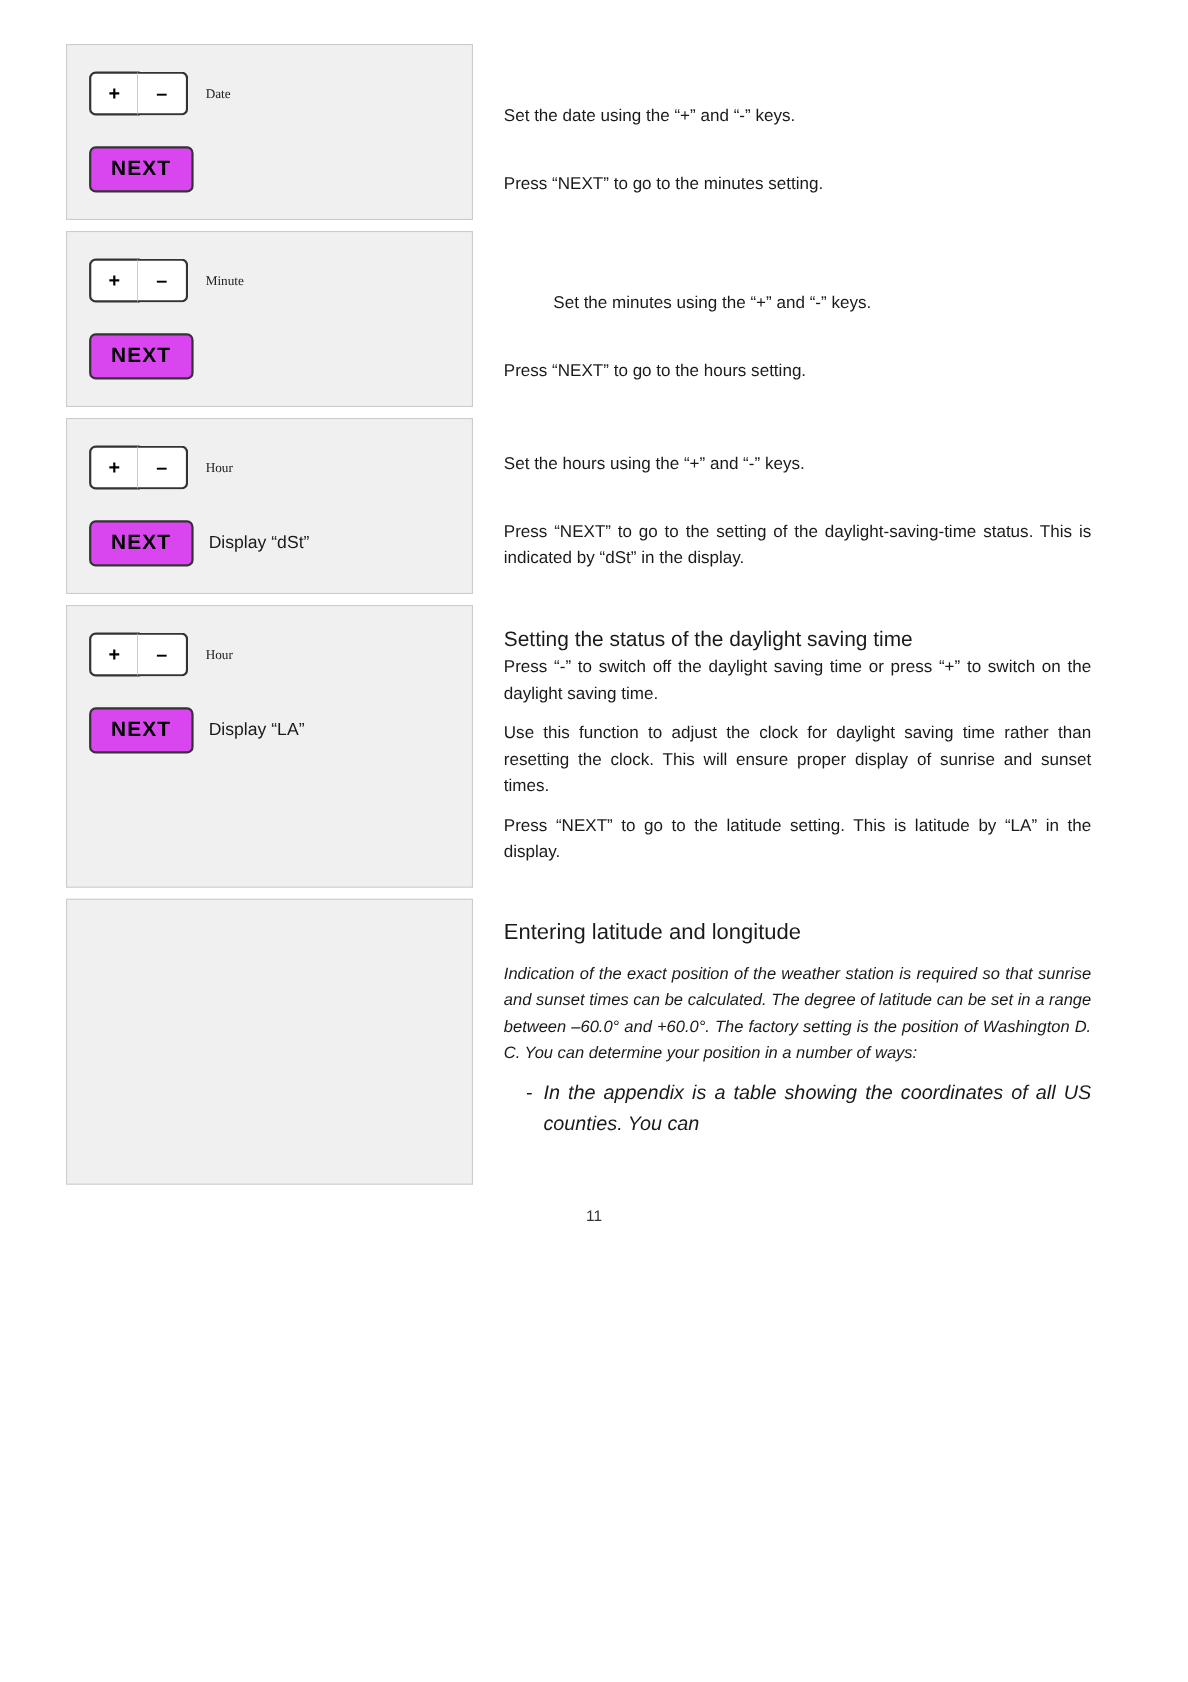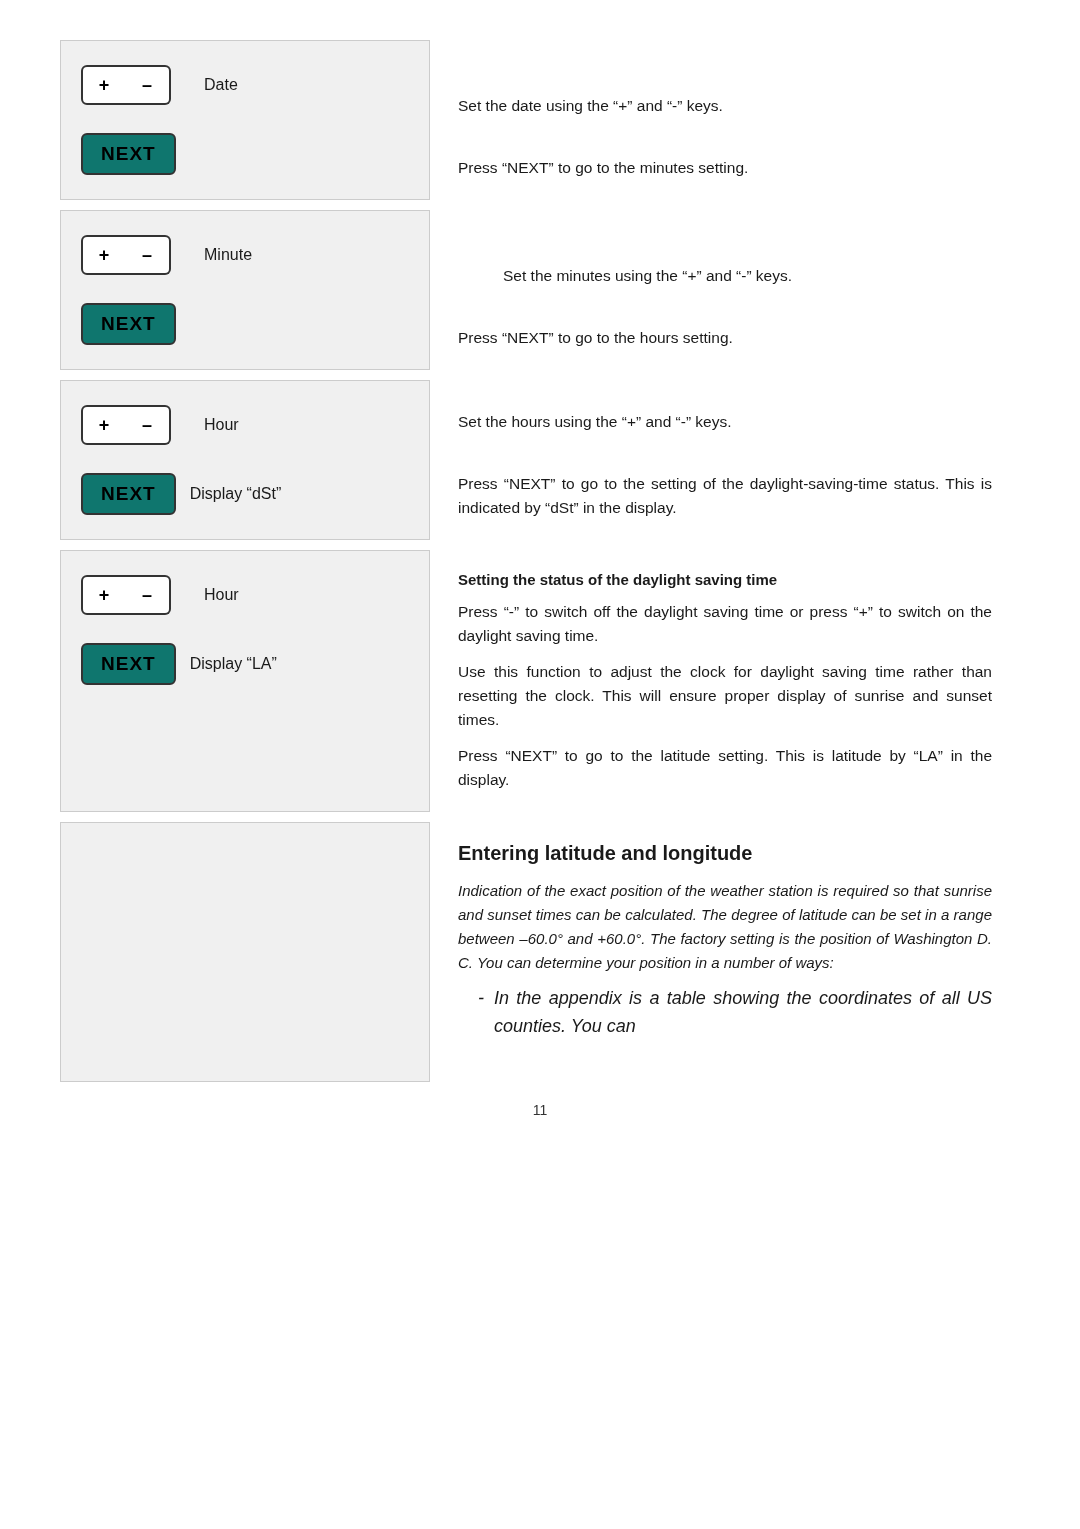--- a/index.html
+++ b/index.html
@@ -76,41 +76,42 @@
       border-left: none;
       border-radius: 0 6px 6px 0;
       margin-left: -2px;
     }
 
     .btn-plus-minus.plus {
       border-radius: 6px 0 0 6px;
     }
 
     .button-row-label {
-      margin-left: 29px;
-      font-size: 16px;
+      margin-left: 12px;
+      font-size: 12px;
       font-weight: normal;
       color: #1a1a1a;
+      font-family: Liberation Serif, serif;
     }
 
     
     .next-row {
       display: flex;
       align-items: center;
       gap: 14px;
     }
 
     .btn-next {
       display: inline-flex;
       align-items: center;
       justify-content: center;
       padding: 8px 18px;
       border: 2.5px solid #333;
       border-radius: 6px;
-      background: #0f766e;
+      background: #d946ef;
       font-size: 19px;
       font-weight: bold;
       cursor: pointer;
       letter-spacing: 1px;
     }
 
     .next-display-label {
       font-size: 16px;
       color: #1a1a1a;
     }
@@ -121,23 +122,22 @@
       line-height: 1.55;
       color: #1a1a1a;
       text-align: left;
     }
 
     .instruction-text.justified {
       text-align: justify;
     }
 
     .section-heading {
-      font-size: 15px;
-      font-weight: bold;
-      margin-bottom: 10px;
+      font-size: 19px;
+      font-weight: normal;
       line-height: 1.3;
     }
 
     
     .lat-lon-section {
       display: flex;
       flex-direction: row;
       gap: 0;
     }
 
@@ -149,21 +149,21 @@
       min-height: 260px;
     }
 
     .lat-lon-right {
       flex: 1;
       padding: 20px 28px;
     }
 
     .lat-lon-heading {
       font-size: 20px;
-      font-weight: bold;
+      font-weight: normal;
       margin-bottom: 14px;
     }
 
     .lat-lon-intro {
       font-size: 15px;
       font-style: italic;
       line-height: 1.6;
       text-align: justify;
       color: #1a1a1a;
     }

